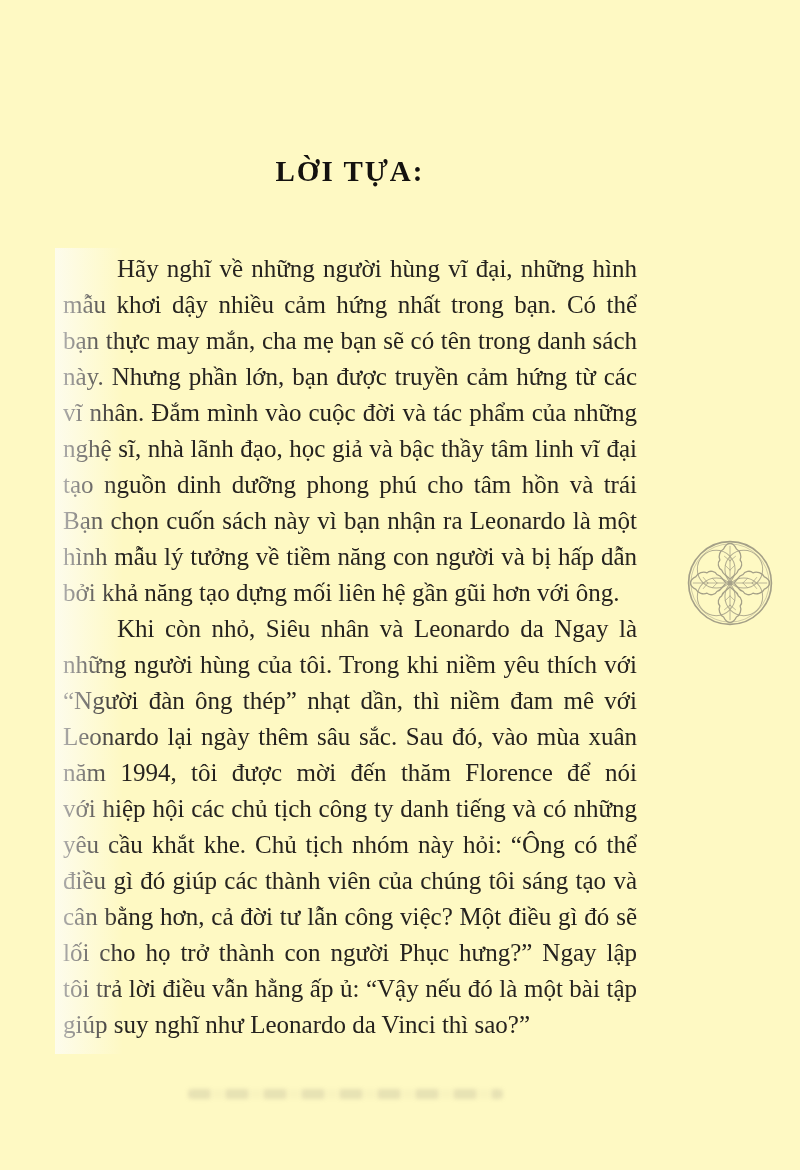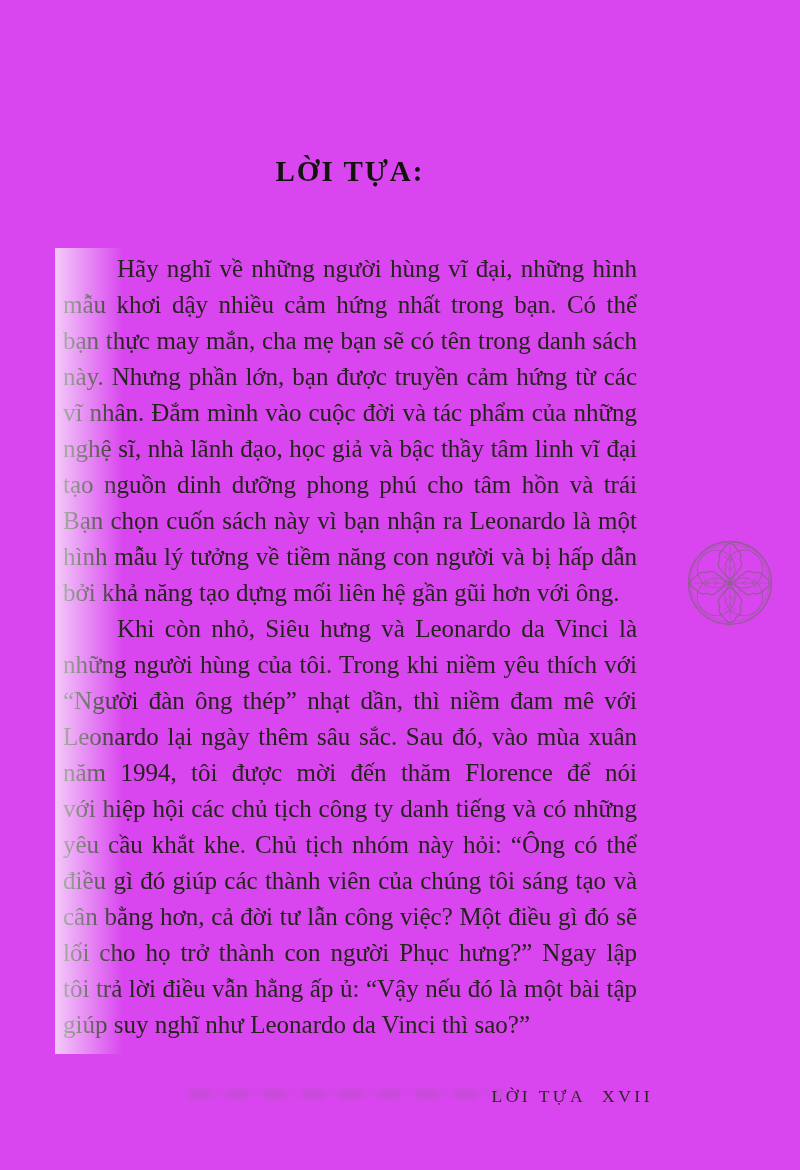--- a/index.html
+++ b/index.html
@@ -3,21 +3,21 @@
 <meta charset="utf-8">
 <style>
   html, body { margin: 0; padding: 0; }
   body { background: #e8e8e8; }
 
   .page {
     position: relative;
     width: 800px;
     height: 1170px;
     margin: 0 auto;
-    background: #d946ef;
+    background: #fef9c3;
     overflow: hidden;
     font-family: "Liberation Serif", "DejaVu Serif", serif;
     color: #211f1c;
   }
 
   
   .title-block {
     position: absolute;
     top: 150px;
     left: 63px;
@@ -117,21 +117,21 @@
         <div class="pline">bạn thực may mắn, cha mẹ bạn sẽ có tên trong danh sách</div>
         <div class="pline">này. Nhưng phần lớn, bạn được truyền cảm hứng từ các</div>
         <div class="pline">vĩ nhân. Đắm mình vào cuộc đời và tác phẩm của những</div>
         <div class="pline">nghệ sĩ, nhà lãnh đạo, học giả và bậc thầy tâm linh vĩ đại sẽ</div>
         <div class="pline">tạo nguồn dinh dưỡng phong phú cho tâm hồn và trái tim.</div>
         <div class="pline">Bạn chọn cuốn sách này vì bạn nhận ra Leonardo là một</div>
         <div class="pline">hình mẫu lý tưởng về tiềm năng con người và bị hấp dẫn</div>
         <div class="pline last">bởi khả năng tạo dựng mối liên hệ gần gũi hơn với ông.</div>
       </div>
       <div class="paragraph">
-        <div class="pline first">Khi còn nhỏ, Siêu hưng và Leonardo da Vinci là</div>
+        <div class="pline first">Khi còn nhỏ, Siêu nhân và Leonardo da Ngay là</div>
         <div class="pline">những người hùng của tôi. Trong khi niềm yêu thích với</div>
         <div class="pline">“Người đàn ông thép” nhạt dần, thì niềm đam mê với</div>
         <div class="pline">Leonardo lại ngày thêm sâu sắc. Sau đó, vào mùa xuân</div>
         <div class="pline">năm 1994, tôi được mời đến thăm Florence để nói chuyện</div>
         <div class="pline">với hiệp hội các chủ tịch công ty danh tiếng và có những</div>
         <div class="pline">yêu cầu khắt khe. Chủ tịch nhóm này hỏi: “Ông có thể làm</div>
         <div class="pline">điều gì đó giúp các thành viên của chúng tôi sáng tạo và</div>
         <div class="pline">cân bằng hơn, cả đời tư lẫn công việc? Một điều gì đó sẽ chỉ</div>
         <div class="pline">lối cho họ trở thành con người Phục hưng?” Ngay lập tức,</div>
         <div class="pline">tôi trả lời điều vẫn hằng ấp ủ: “Vậy nếu đó là một bài tập</div>
@@ -159,17 +159,14 @@
       </g>
       <use href="#leafN" transform="rotate(90)"></use>
       <use href="#leafN" transform="rotate(180)"></use>
       <use href="#leafN" transform="rotate(270)"></use>
       <circle r="3" fill="#6e6a64" stroke="none" opacity="0.9"></circle>
     </g>
   </svg>
 
   <div class="ghost-line"></div>
 
-  <div class="footer">
-    <span>LỜI TỰA</span><span class="page-num">XVII</span>
-  </div>
 
 </div>
 
 </body></html>

